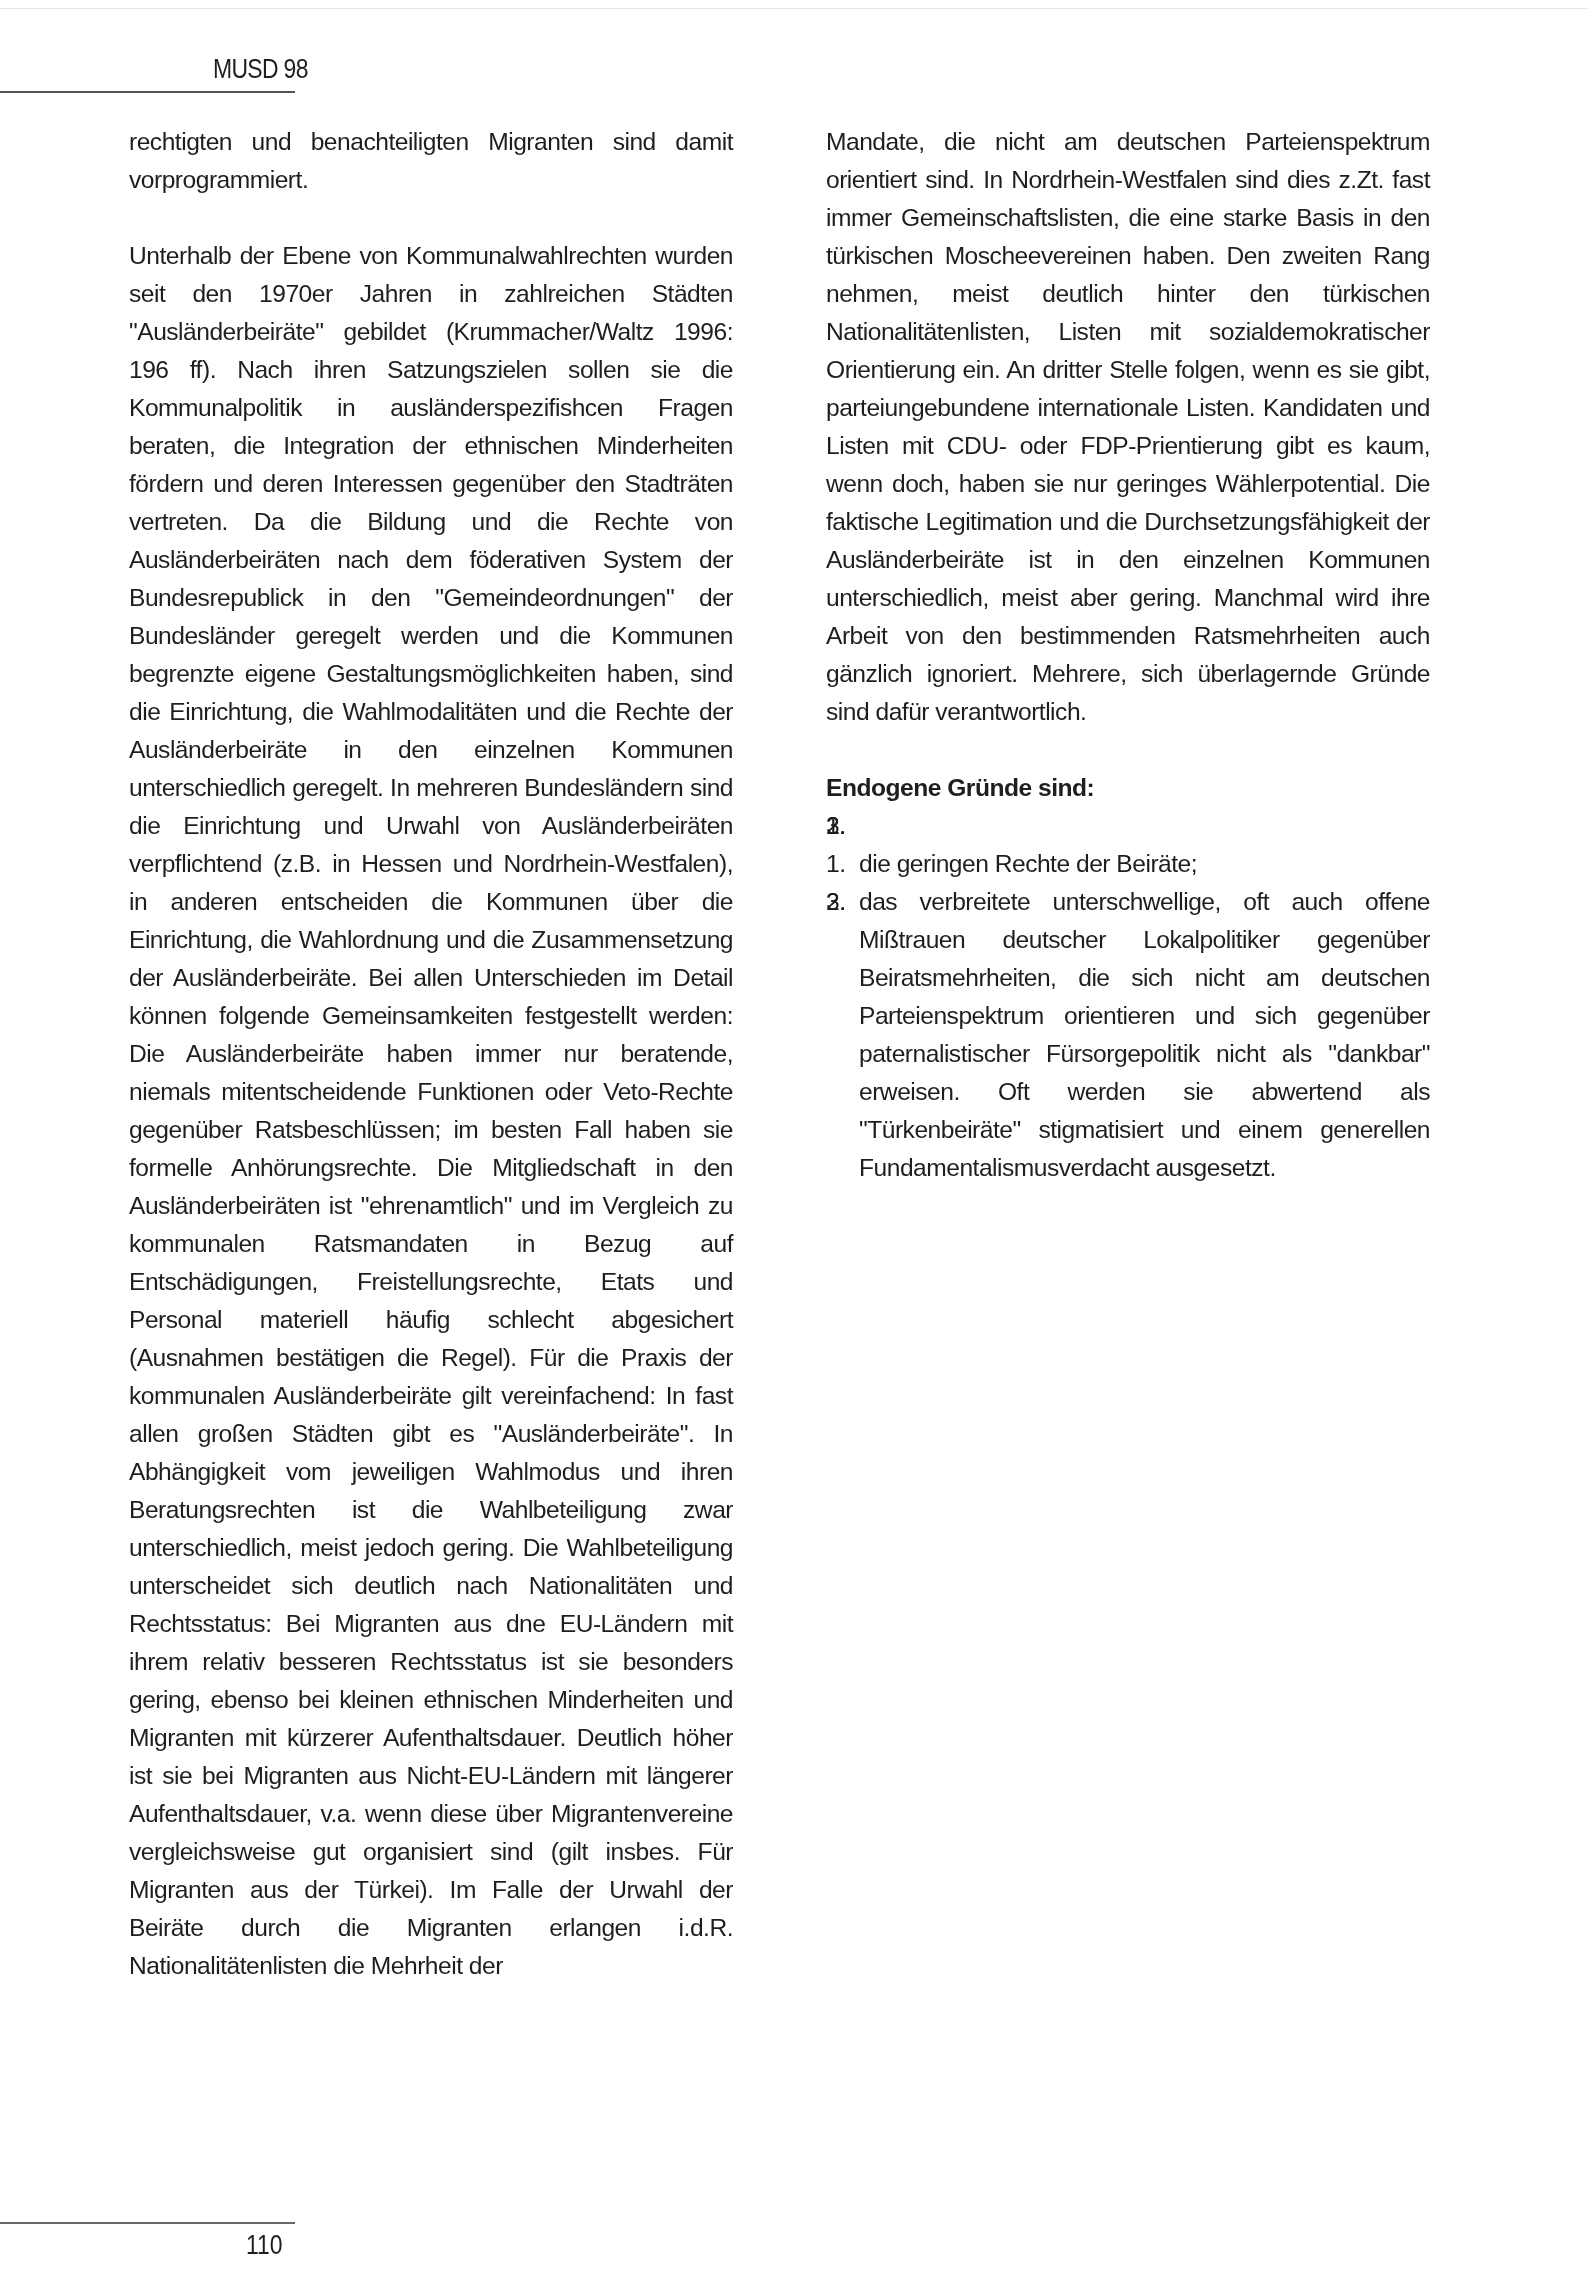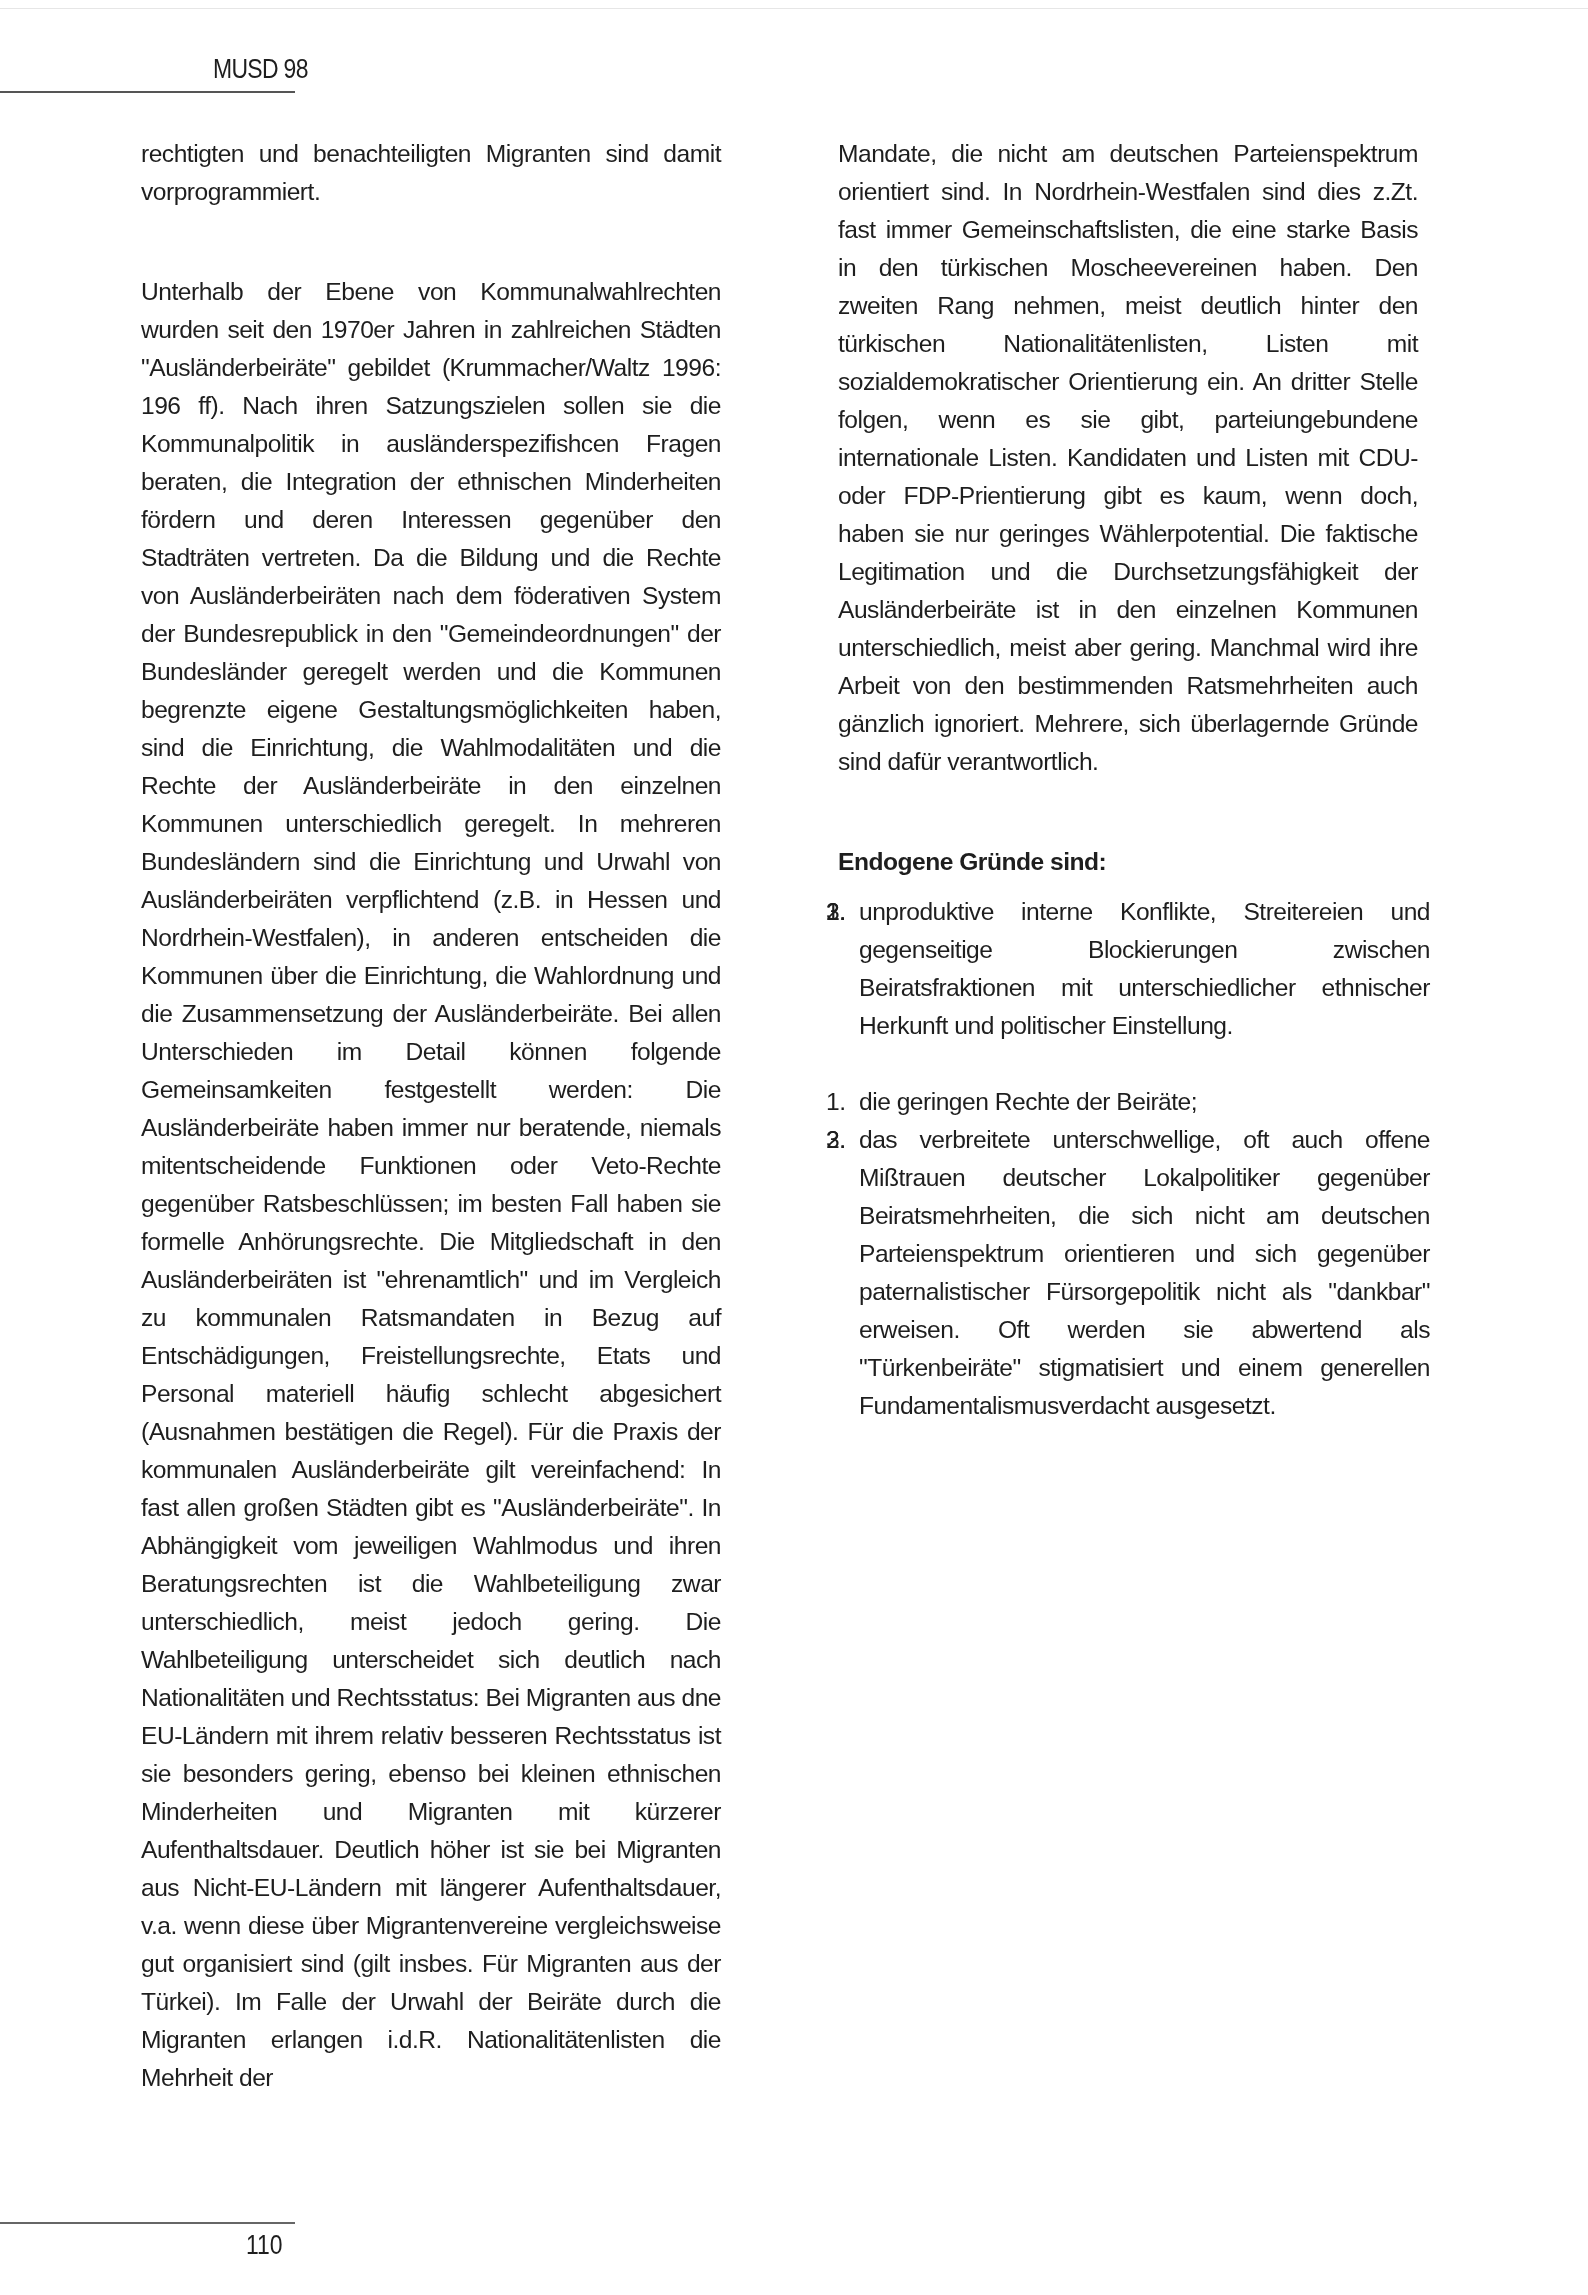--- a/index.html
+++ b/index.html
@@ -4,21 +4,21 @@
 <style>
   html, body { margin:0; padding:0; background:#ffffff; }
   body { width:1589px; height:2295px; position:relative; overflow:hidden;
          font-family:"Liberation Sans", "DejaVu Sans", sans-serif; color:#1e1e1e; }
   .top-rule { position:absolute; left:0; top:8px; width:1589px; height:0.8px; background:#e6e6e6; }
   .header { position:absolute; left:213px; top:54px; font-size:27px; letter-spacing:-0.8px; transform:scaleX(0.85); transform-origin:left; }
   .header-rule { position:absolute; left:0; top:91px; width:295px; height:1.6px; background:#555; }
   .col { position:absolute; top:123px; width:604px; font-size:24.6px; line-height:38px; letter-spacing:-0.5px; }
   .col-left { left:129px; }
   .col-right { left:826px; }
-  .col p { margin:12px; text-align:justify; hyphens:manual; }
+  .col p { margin:0; text-align:justify; hyphens:manual; }
   .gap { height:38px; }
   .list-title { margin:0;font-weight:bold; }
   ol { margin:0; padding:0; list-style:none; }
   ol li { position:relative; padding-left:33px; text-align:justify; }
   ol li .num { position:absolute; left:0; top:0; }
   .footer-rule { position:absolute; left:0; top:2222px; width:295px; height:1.6px; background:#666; }
   .page-number { position:absolute; left:246px; top:2230px; font-size:27px; transform:scaleX(0.85); transform-origin:left; }
 </style>
 </head>
 <body>
@@ -41,21 +41,20 @@
   <p class="list-title">Endogene Gründe sind:</p>
   <ol>
     <li>
       <span class="num">1.</span>
     </li>
     <li>
       <span class="num">2.</span>
     </li>
     <li>
       <span class="num">3.</span>
-      <span>unproduktive interne Konflikte, Streitereien und gegenseitige Blockierungen zwischen Beiratsfraktionen mit unterschiedlicher ethnischer Herkunft und politischer Einstellung.</span>
     </li>
   </ol>
   <div class="gap"></div>
 
   <ol>
     <li>
       <span class="num">1.</span>
       <span>die geringen Rechte der Beiräte;</span>
     </li>
     <li>

